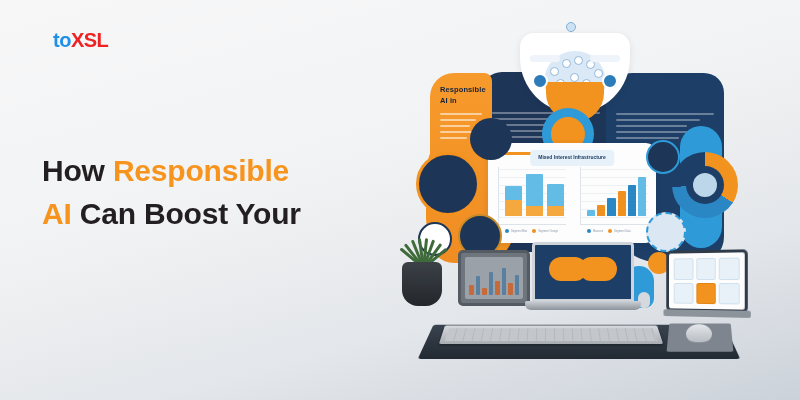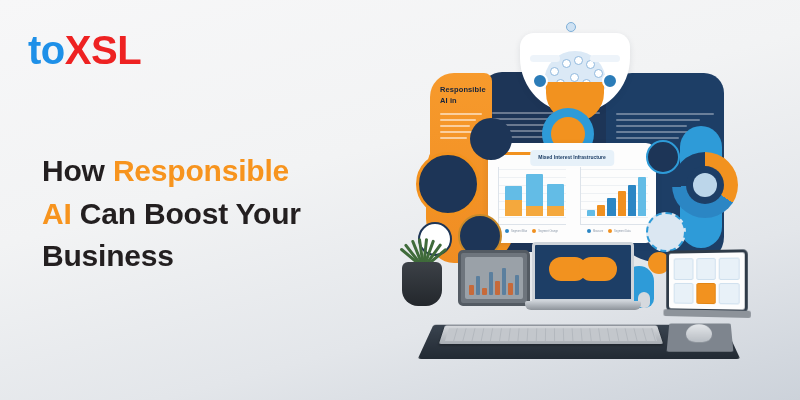--- a/index.html
+++ b/index.html
@@ -8,22 +8,22 @@
     font-family: "Liberation Sans", sans-serif;
     background: linear-gradient(165deg, #f7f7f8 0%, #f2f3f4 40%, #e3e6ea 72%, #ccd2da 100%);
     position:relative;
   }
 
   
   .banner { position:absolute; inset:0; }
 
   
   .logo {
-    position:absolute; left:28px; top:30px;
-    font-size:40px; font-weight:bold; letter-spacing:-0.5px;
+    position:absolute; left:53px; top:30px;
+    font-size:20px; font-weight:bold; letter-spacing:-0.5px;
     line-height:1;
   }
   .logo .lg-to { color:#1e90e8; }
   .logo .lg-x  { color:#ee2222; }
   .logo .lg-sl { color:#ee2222; }
 
   
   .headline {
     position:absolute; left:42px; top:150px; width:310px;
     font-size:30px; line-height:1.42; font-weight:bold;
@@ -298,21 +298,20 @@
 
 <div class="banner">
 
   <div class="logo">
     <span class="lg-to">to</span><span class="lg-x">X</span><span class="lg-sl">SL</span>
   </div>
 
   <h1 class="headline">
     <span>How </span><span class="hl-accent">Responsible</span><br>
     <span class="hl-accent">AI</span><span> Can Boost Your</span><br>
-    <span>Business</span>
   </h1>
 
   <div class="art">
 
     <div class="pnl pnl-navy-left">
       <div class="pnl-lines dim">
         <i></i>
           <i></i>
           <i></i>
           <i></i>

